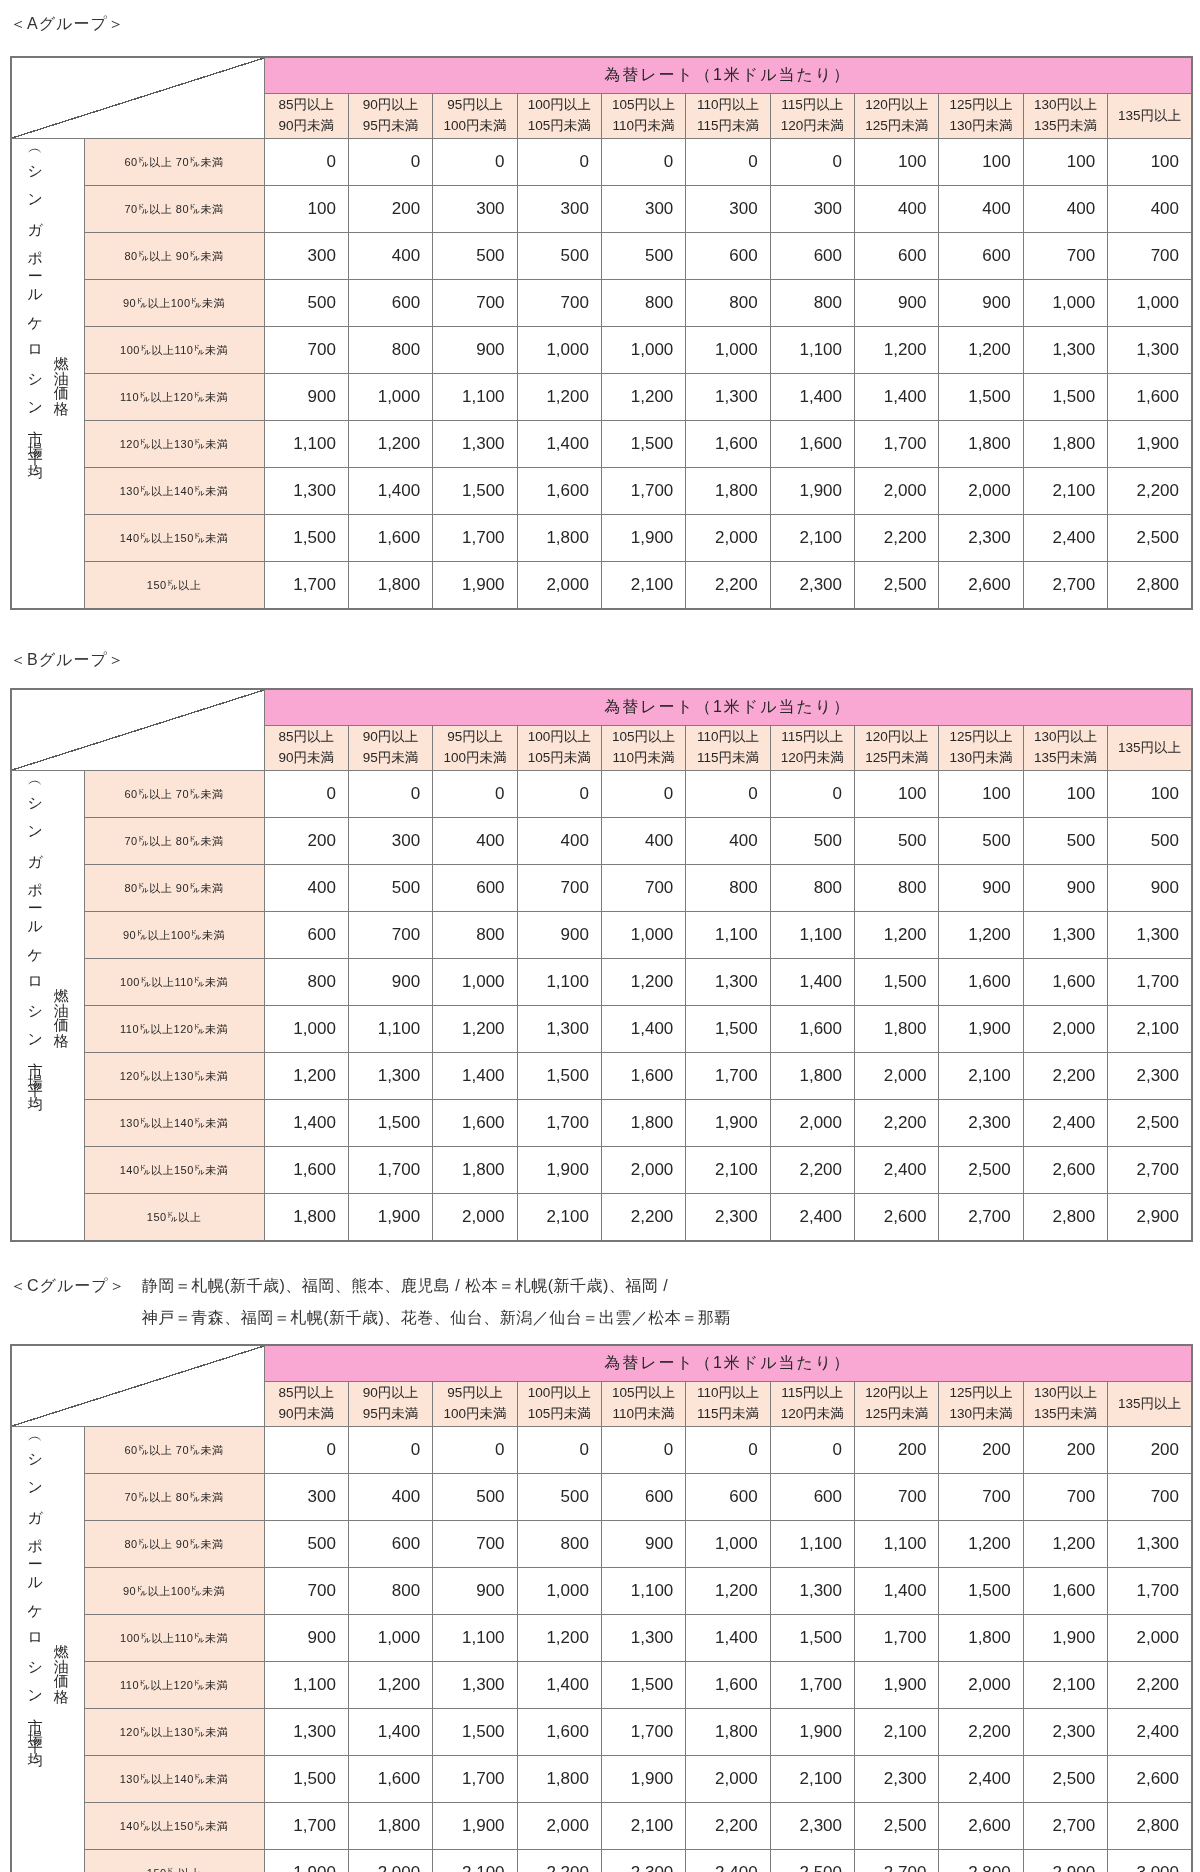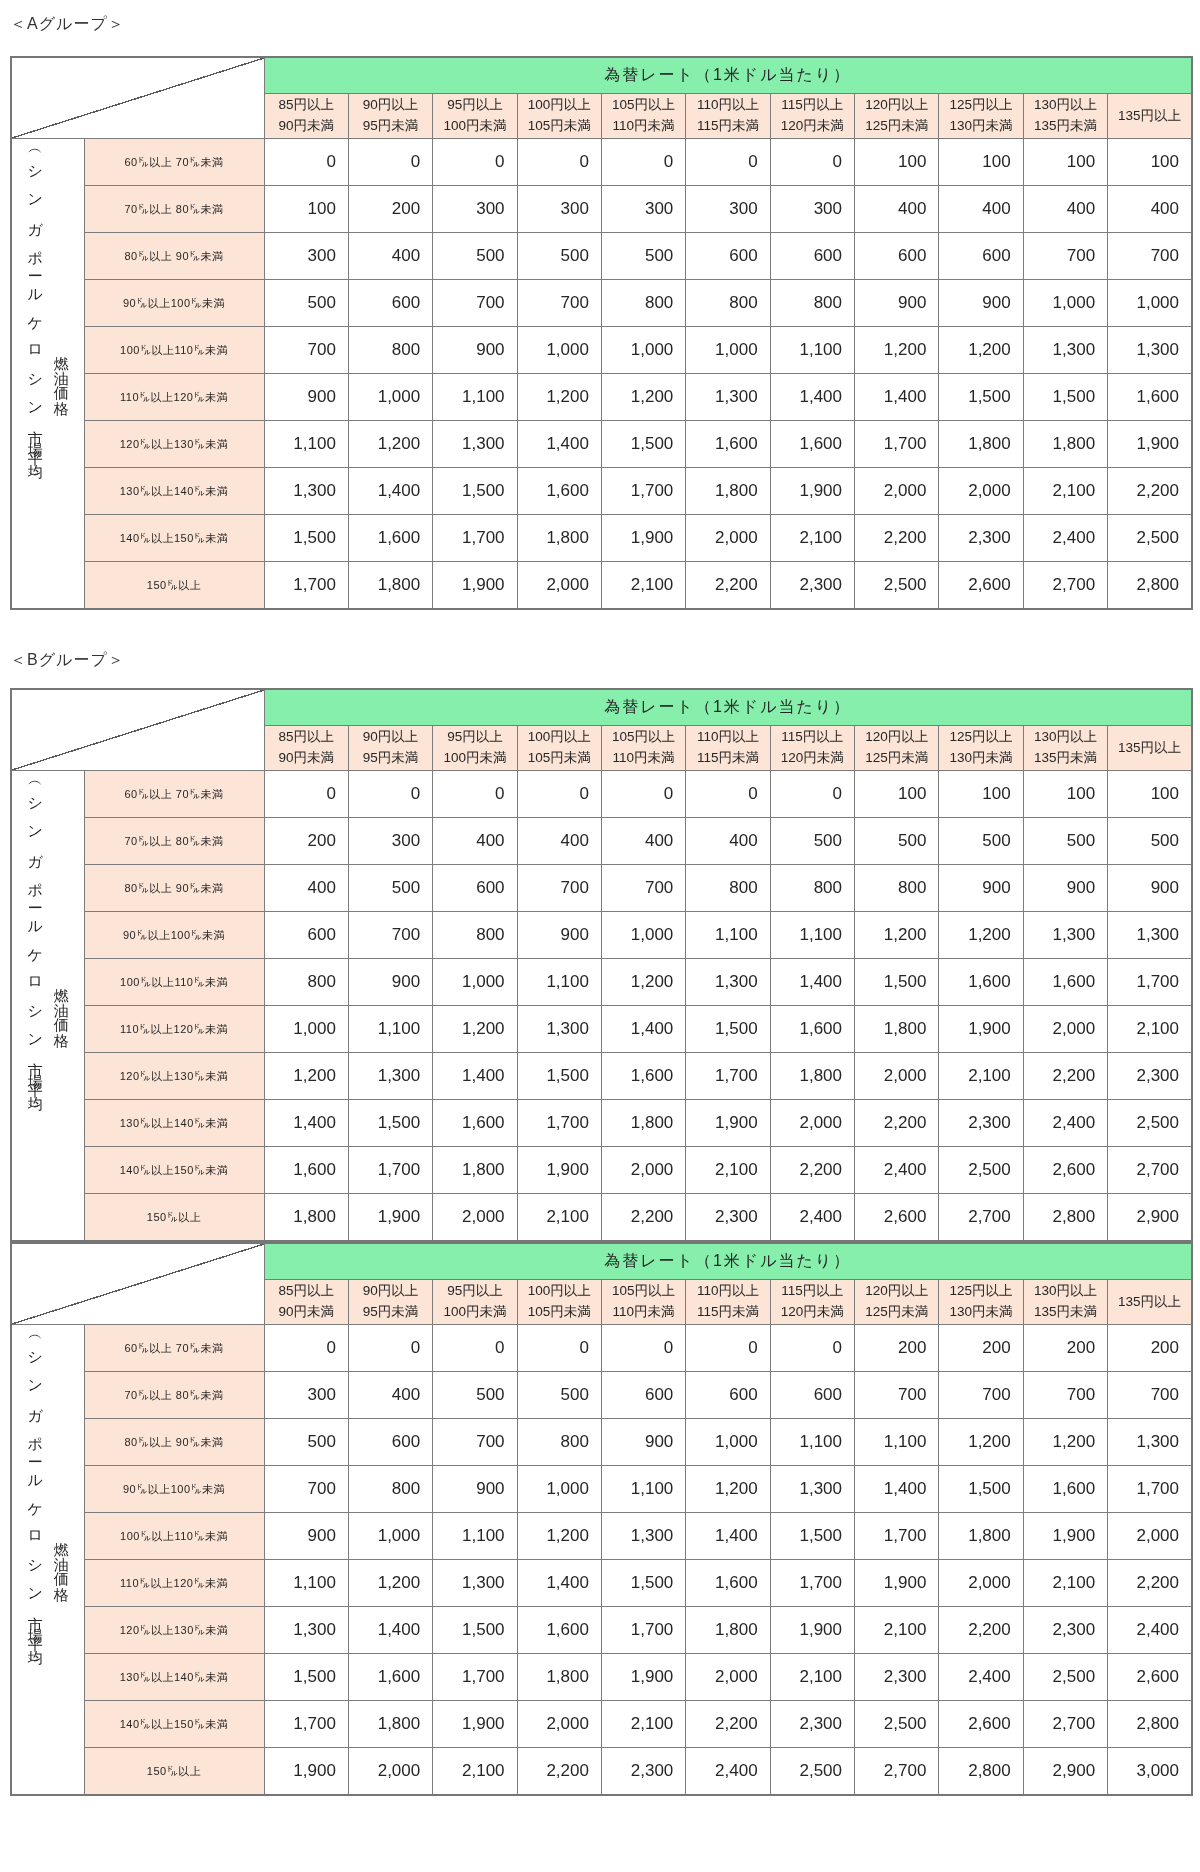--- a/index.html
+++ b/index.html
@@ -46,21 +46,21 @@
   col.c-fuel{width:180px;}
 
   .corner{
     background:#ffffff;
     position:relative;
     background-image:linear-gradient(to bottom right,
       transparent 49.55%, #5a5a5a 49.55%, #5a5a5a 50.45%, transparent 50.45%);
   }
   th.rate-head{
     height:35px;
-    background:#86efac;
+    background:#f9a8d4;
     font-weight:normal;
     font-size:16px;
     letter-spacing:2px;
     text-align:center;
   }
   th.rate-col{
     height:44px;
     background:#fce4d6;
     font-weight:normal;
     font-size:13.5px;
@@ -479,20 +479,24 @@
             <td class="val">2,600</td>
             <td class="val">2,700</td>
             <td class="val">2,800</td>
             <td class="val">2,900</td>
           </tr>
         </tbody>
     </table>
   </section>
 
   <section class="section-c">
+    <div class="group-title">
+      <span class="glabel">＜Cグループ＞</span>
+      <span class="groutes">静岡＝札幌(新千歳)、福岡、熊本、鹿児島 / 松本＝札幌(新千歳)、福岡 /<br>神戸＝青森、福岡＝札幌(新千歳)、花巻、仙台、新潟／仙台＝出雲／松本＝那覇</span>
+    </div>
     <table class="fare-table">
       <colgroup>
           <col class="c-side">
           <col class="c-fuel">
           <col span="11" class="c-rate">
         </colgroup>
       <thead>
         <tr>
           <td class="corner" colspan="2" rowspan="2"></td>
           <th class="rate-head" colspan="11">為替レート（1米ドル当たり）</th>

